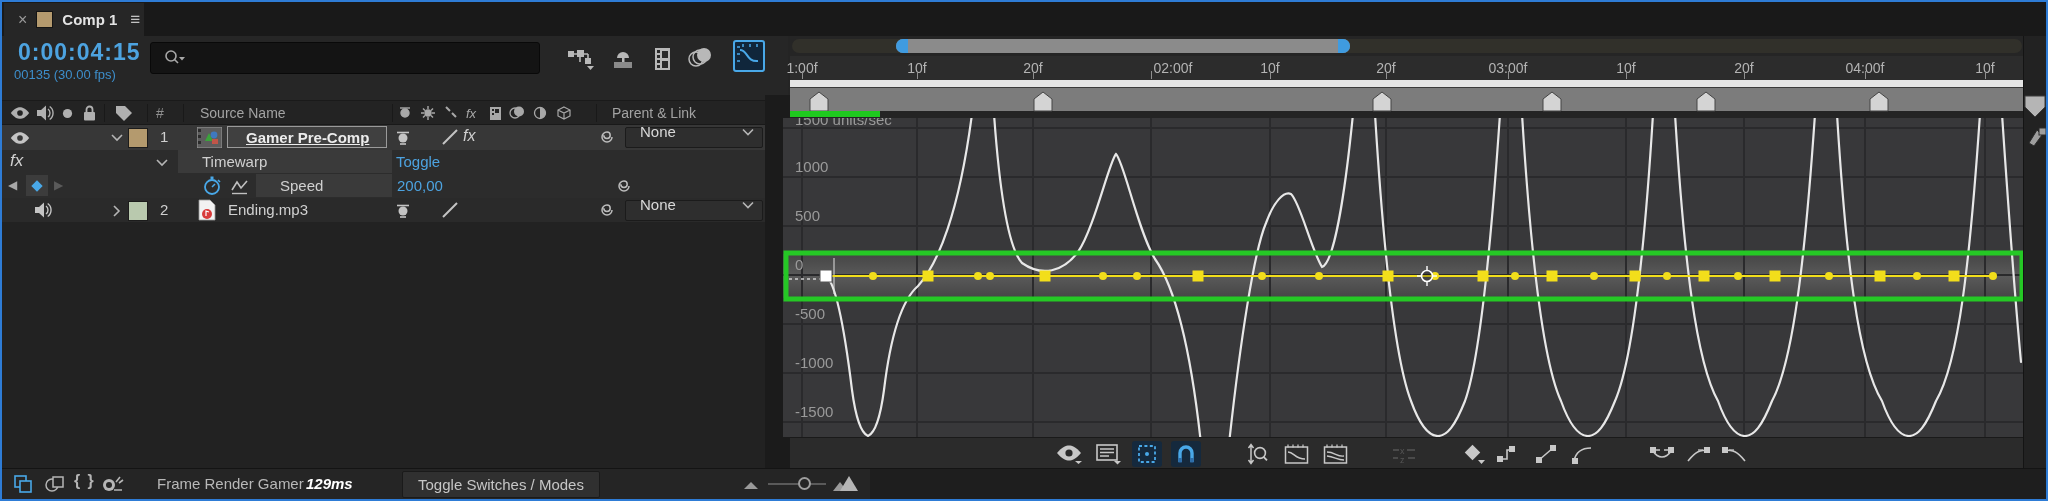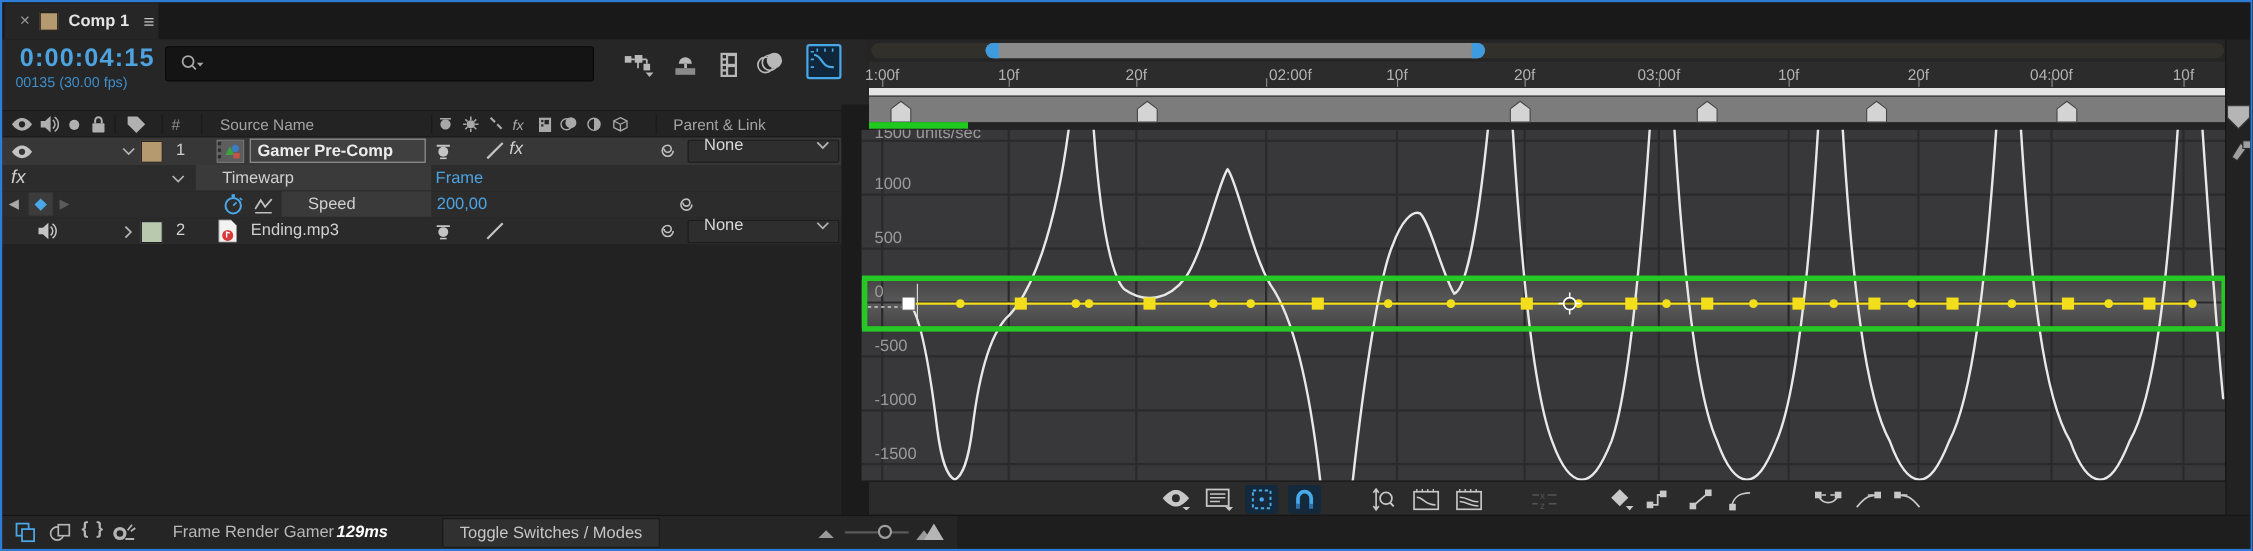--- a/index.html
+++ b/index.html
@@ -26,21 +26,21 @@
   .vsep{width:1px;background:#191919;}
   
   .lrow{left:0;width:765px;height:24px;font-size:15px;color:#d0d0d0;}
   #row1{top:125px;height:25px;background:#373737;}
   #row2{top:150px;background:#2c2c2c;}
   #row3{top:174px;background:#2c2c2c;}
   #row4{top:198px;background:#2a2a2a;}
   #rowsbelow{left:0;top:222px;width:765px;height:246px;background:#222;}
   .gutter{left:765px;top:95px;width:25px;height:373px;background:#1b1b1b;}
   .cell-label{background:#3a3a3a;position:absolute;display:flex;align-items:center;padding-left:24px;box-sizing:border-box;}
-  .namebox{position:absolute;left:227px;top:1px;width:160px;height:22px;border:1px solid #9a9a9a;background:#404040;display:flex;align-items:center;padding-left:6px;box-sizing:border-box;font-weight:bold;color:#ececec;}
+  .namebox{position:absolute;left:227px;top:1px;width:160px;height:22px;border:1px solid #9a9a9a;background:#404040;display:flex;align-items:center;padding-left:18px;box-sizing:border-box;font-weight:bold;color:#ececec;text-decoration:underline;}
   .bluetxt{color:#4da3e0;}
   .dropdown{position:absolute;left:625px;width:138px;height:21px;background:#2e2e2e;border:1px solid #1b1b1b;border-radius:2px;display:flex;align-items:center;justify-content:space-between;padding:0 8px 12px 14px;box-sizing:border-box;color:#d8d8d8;font-size:15px;}
   
   #scrollrow{left:790px;top:36px;width:1233px;height:20px;background:#252525;}
   #scrolltrack{left:2px;top:3px;width:1230px;height:14px;background:#31302a;border-radius:7px;}
   #scrollthumb{left:106px;top:3px;width:454px;height:14px;background:#8b8b8b;border-radius:7px;}
   .scrollcap{top:0;width:12px;height:14px;background:#3f9be0;}
   #rulerrow{left:790px;top:56px;width:1233px;height:31px;background:#2c2c2c;border-bottom:7px solid #e5e5e5;box-sizing:border-box;}
   .rlabel{position:absolute;top:4px;transform:translateX(-50%);font-size:14px;color:#b3b3b3;white-space:nowrap;}
   .rtick{position:absolute;bottom:1px;width:1px;height:8px;background:#8f8f8f;}
@@ -217,21 +217,21 @@
   </div>
 
   <div class="abs lrow" id="row2">
     <span class="abs" style="left:10px;top:1px;font-style:italic;font-size:17px;color:#d0d0d0;">fx</span>
     <svg class="abs" style="left:155px;top:8px;" width="14" height="10">
         <path class="chev" d="M2 2 l5 5 5-5"></path>
       </svg>
     <div class="cell-label" style="left:178px;top:0;width:214px;height:23px;">
         <span>Timewarp</span>
       </div>
-    <span class="abs bluetxt" style="left:396px;top:3px;">Frame</span>
+    <span class="abs bluetxt" style="left:396px;top:3px;">Toggle</span>
   </div>
 
   <div class="abs lrow" id="row3">
     <span class="abs" style="left:8px;top:4px;color:#a8a8a8;font-size:12px;">◀</span>
     <div class="abs" style="left:26px;top:1px;width:22px;height:21px;background:#3c3c3c;display:flex;align-items:center;justify-content:center;">
       <svg width="14" height="14">
           <rect x="3" y="3" width="8" height="8" fill="#49a8e8" transform="rotate(45 7 7)"></rect>
         </svg>
     </div>
     <span class="abs" style="left:54px;top:4px;color:#5a5a5a;font-size:12px;">▶</span>

